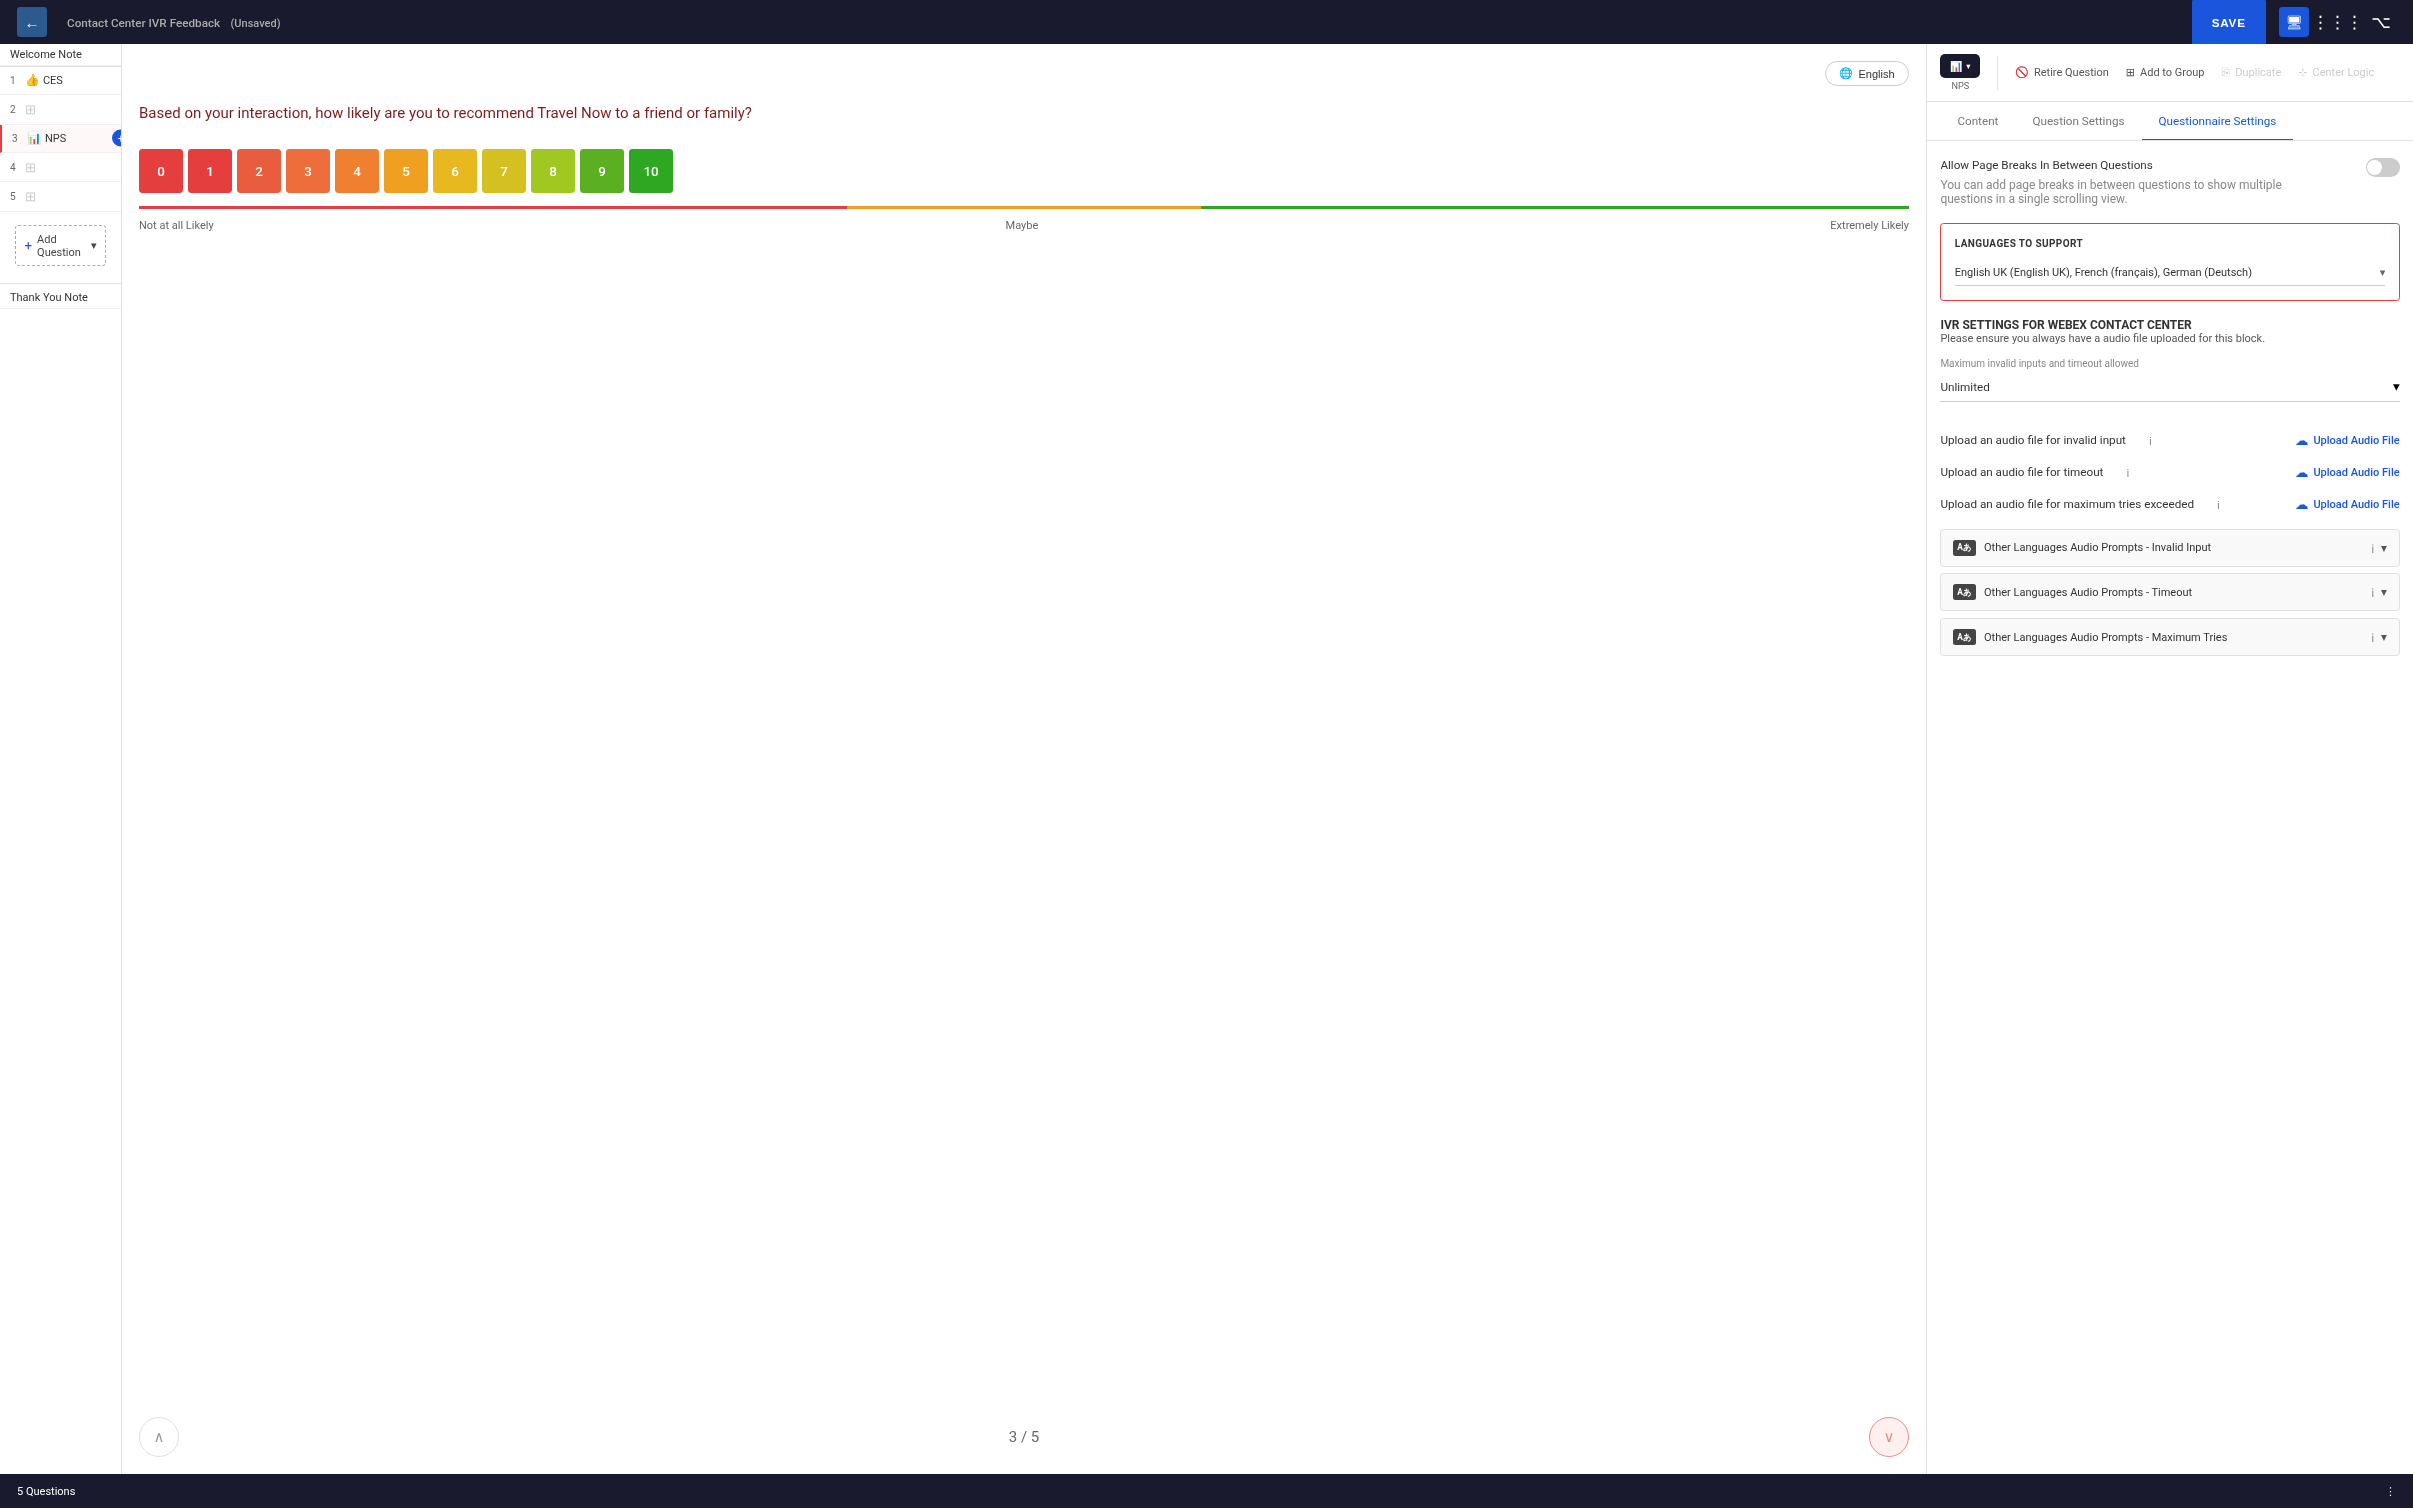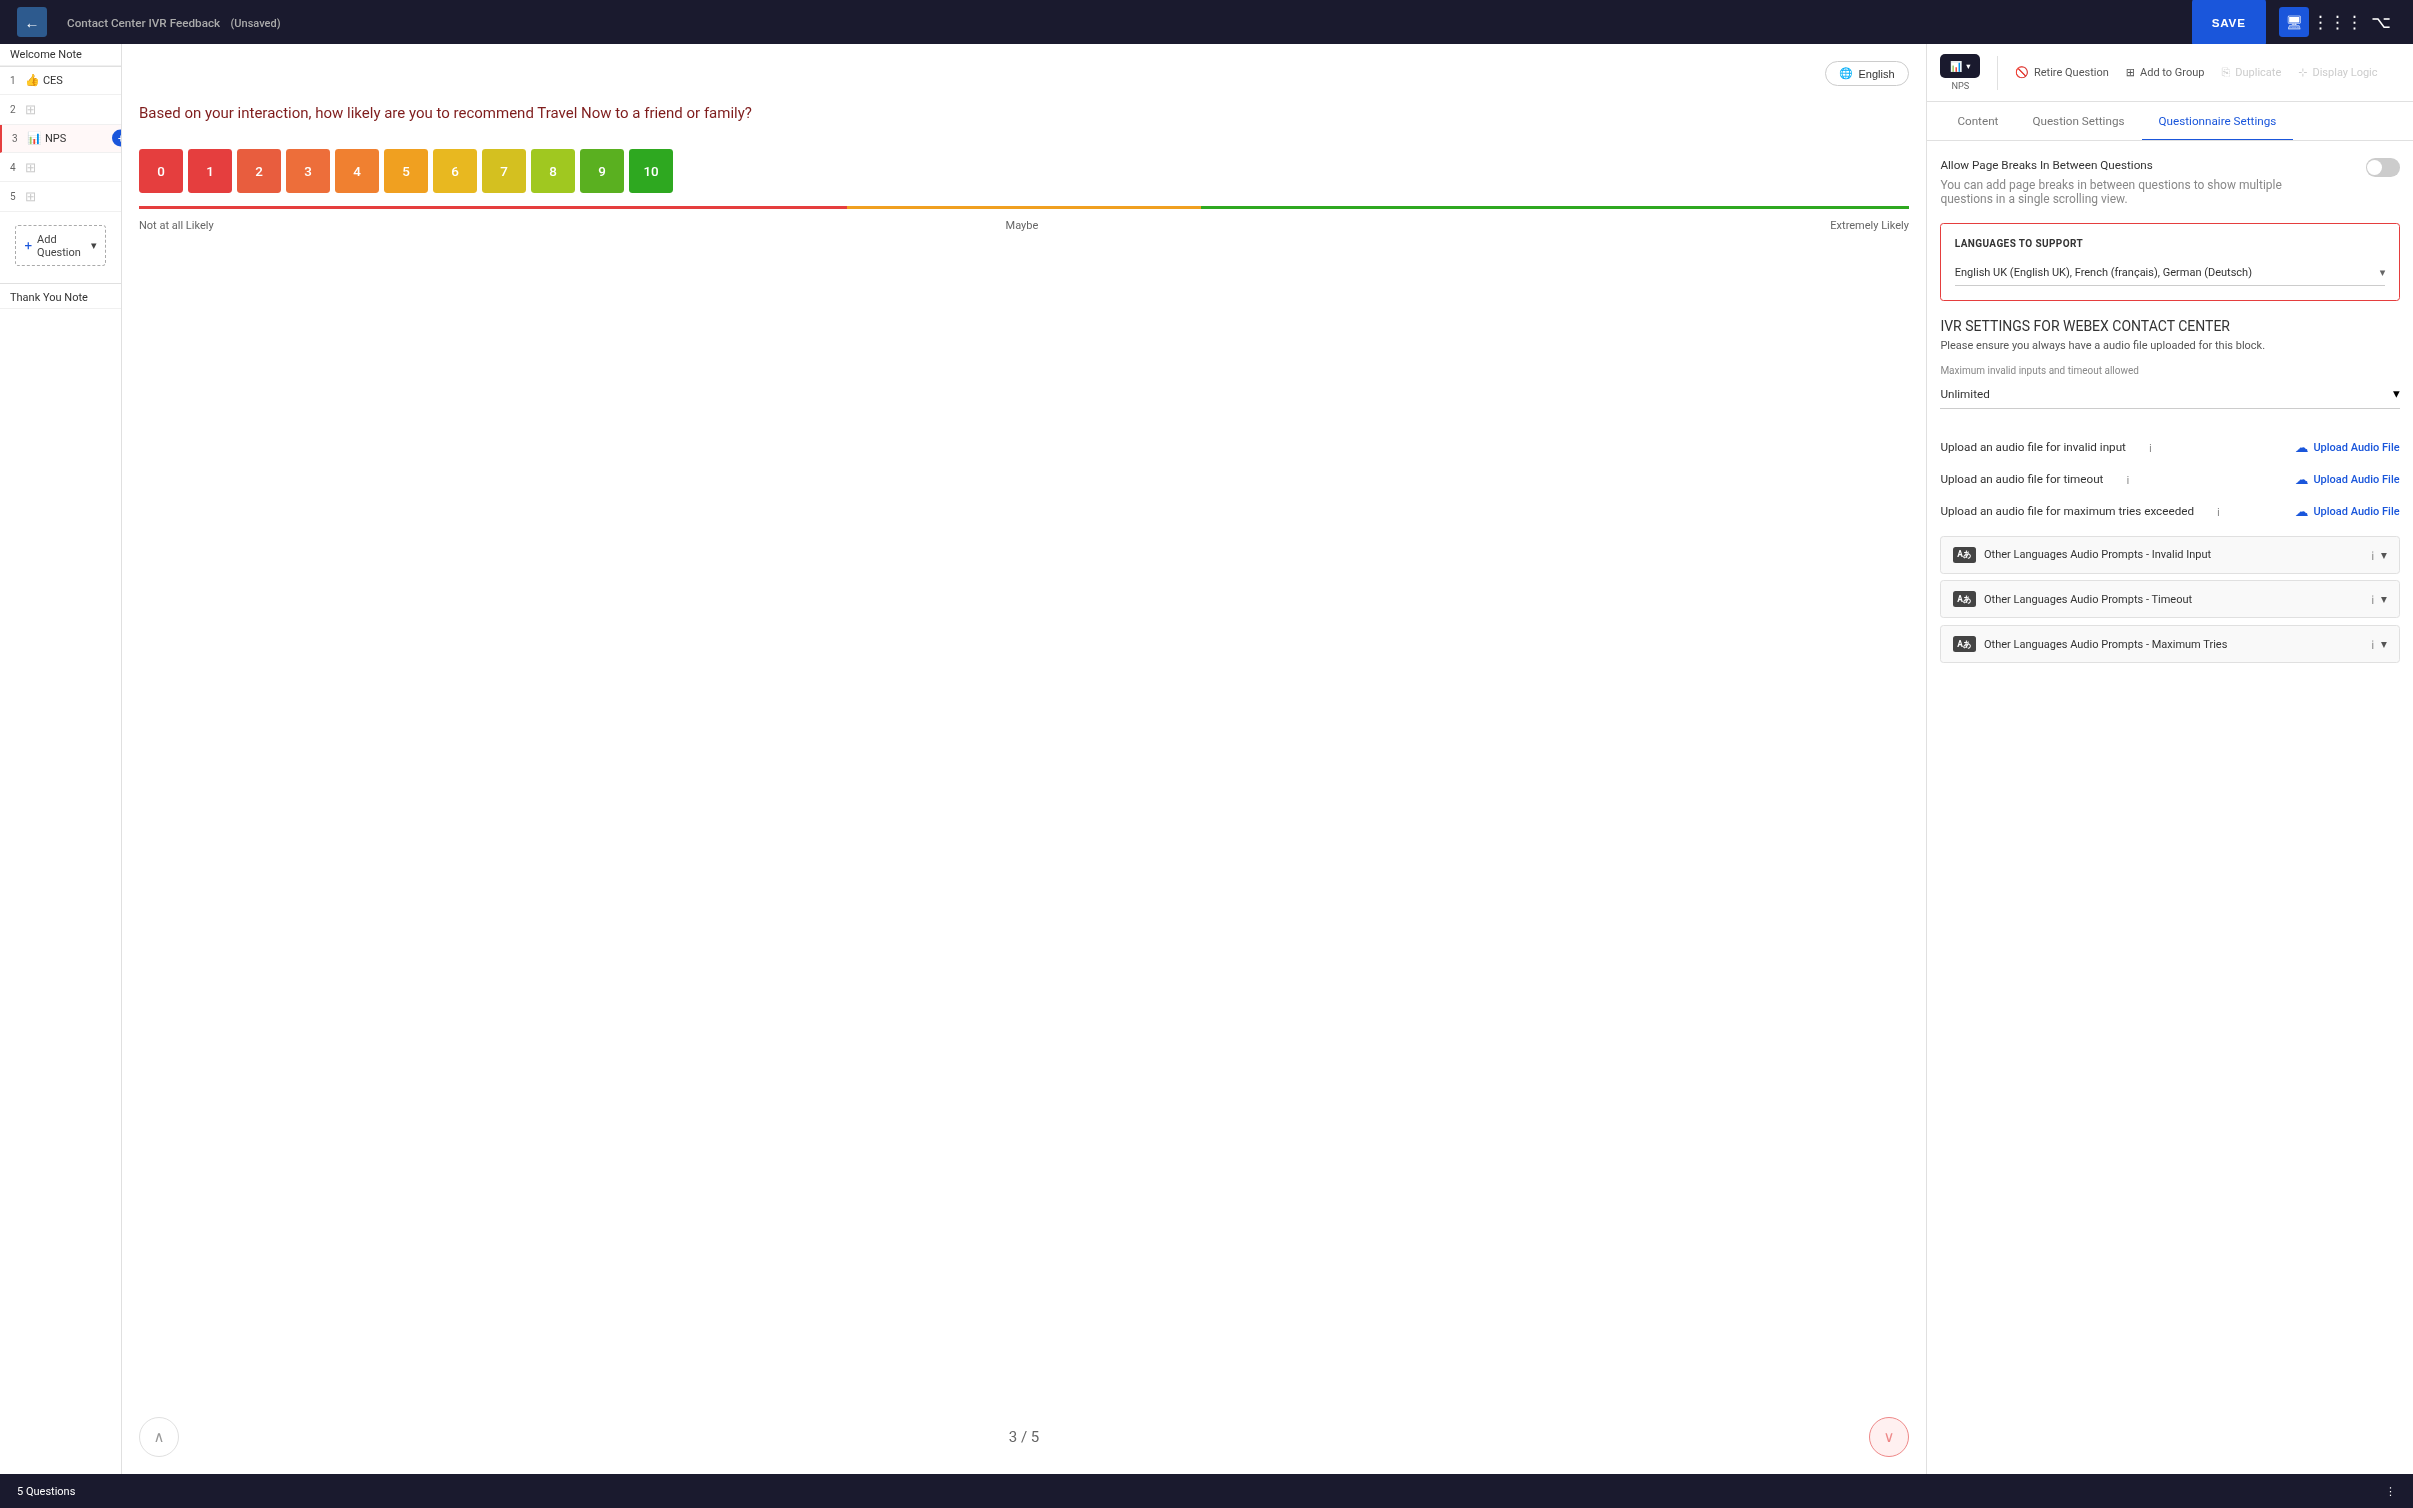--- a/index.html
+++ b/index.html
@@ -113,21 +113,21 @@
     .section-title { font-size: 10px; font-weight: 700; color: #333; letter-spacing: 0.4px; margin-bottom: 10px; }
     .select-field {
       width: 100%; border: none; border-bottom: 0.8px solid #ccc; padding: 6.7px 0;
       font-size: 11px; color: #333; background: white; cursor: pointer;
       display: flex; align-items: center; justify-content: space-between;
     }
     .select-value { flex: 1; font-size: 11px; }
     .select-arrow { color: #666; }
 
     
-    .ivr-section-title { font-size: 14px; font-weight: 400; color: #333; margin-bottom: 5px; }
+    .ivr-section-title { font-size: 12px; font-weight: 700; color: #333; }
     .ivr-desc { font-size: 11px; color: #555; margin-bottom: 13.4px; }
     .field-label { font-size: 10px; color: #888; margin-bottom: 3.4px; }
     .dropdown-row {
       display: flex; align-items: center; justify-content: space-between;
       border-bottom: 0.8px solid #ccc; padding: 6.7px 0; margin-bottom: 31px; cursor: pointer;
     }
     .dropdown-val { font-size: 11.7px; color: #333; }
 
     .upload-row { display: flex; align-items: center; justify-content: space-between; margin-bottom: 17px; }
     .upload-label { font-size: 11.7px; color: #333; display: flex; align-items: center; gap: 23px; }
@@ -273,21 +273,21 @@
         <div class="toolbar-action">
           <span>⊞</span>
           <span>Add to Group</span>
         </div>
         <div class="toolbar-action disabled">
           <span>⎘</span>
           <span>Duplicate</span>
         </div>
         <div class="toolbar-action disabled">
           <span>⊹</span>
-          <span>Display Logic</span>
+          <span>Center Logic</span>
         </div>
       </div>
 
       <div class="right-panel-tabs">
         <div class="tab-item">Content</div>
         <div class="tab-item">Question Settings</div>
         <div class="tab-item active">Questionnaire Settings</div>
       </div>
 
       <div class="right-panel-content">

